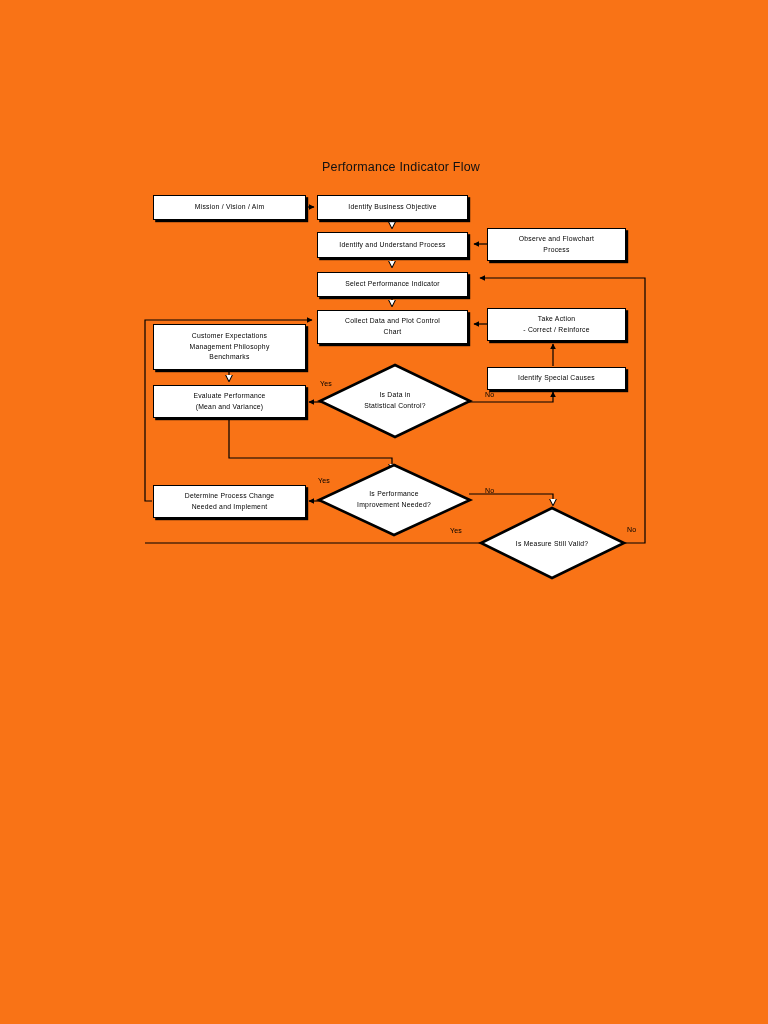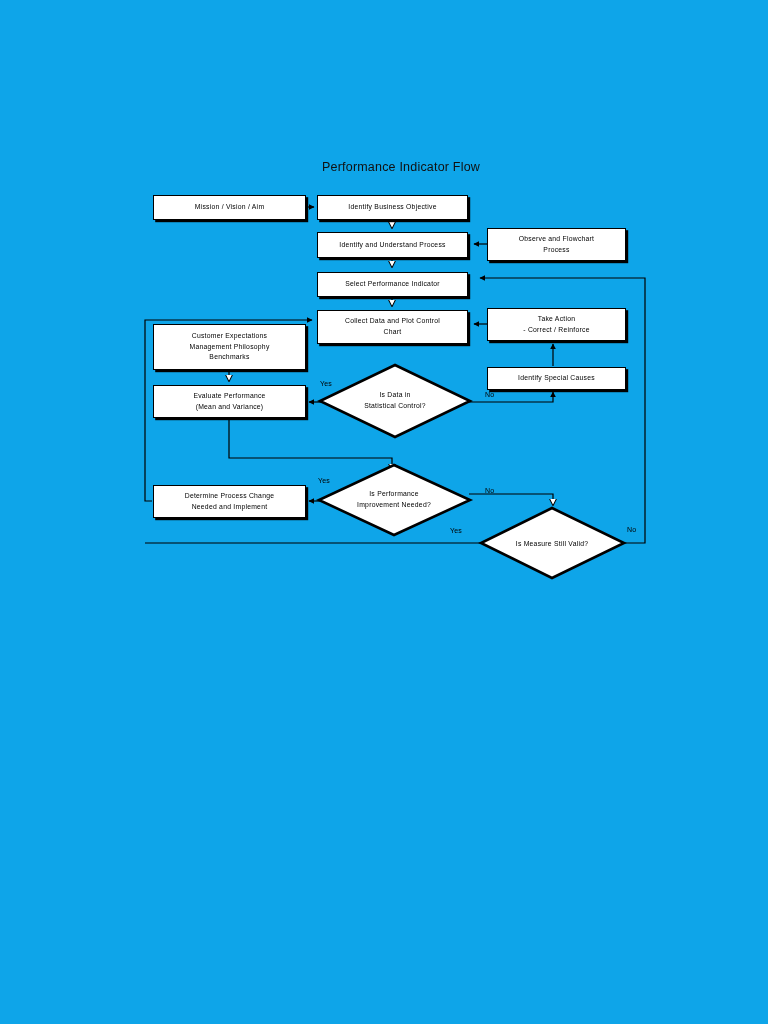--- a/index.html
+++ b/index.html
@@ -11,21 +11,21 @@
     width: 768px;
     height: 1024px;
     font-family: "Liberation Sans", sans-serif;
     color: #000000;
     overflow: hidden;
   }
   #page {
     position: relative;
     width: 768px;
     height: 1024px;
-    background: #0ea5e9;
+    background: #f97316;
   }
   #flow-svg {
     position: absolute;
     left: 0;
     top: 0;
     width: 768px;
     height: 1024px;
   }
   .chart-title {
     position: absolute;

